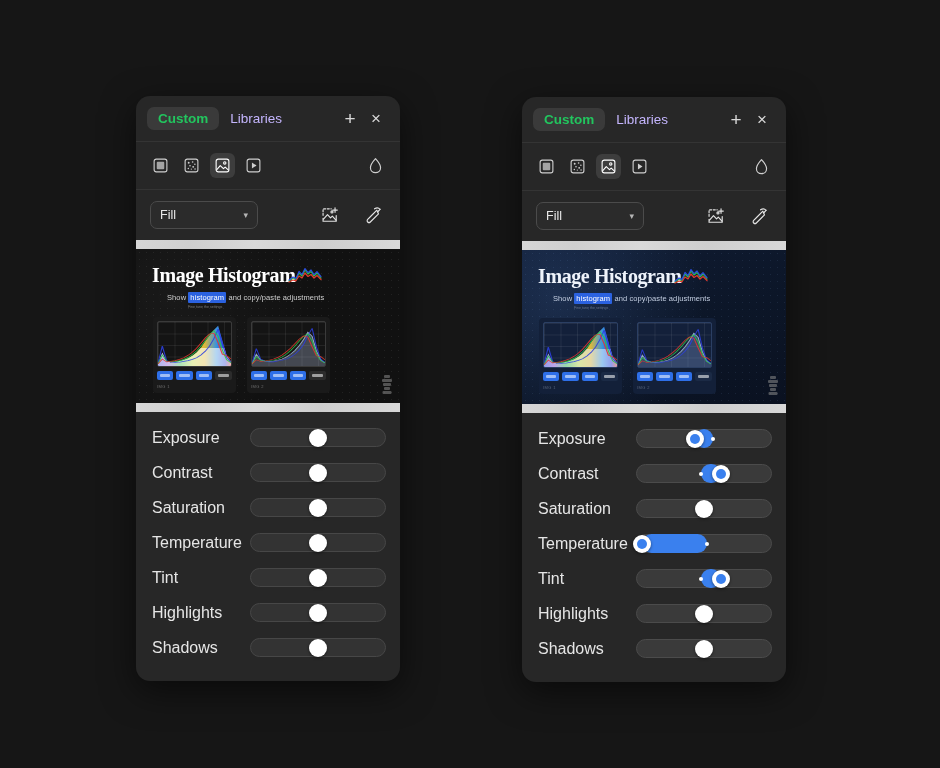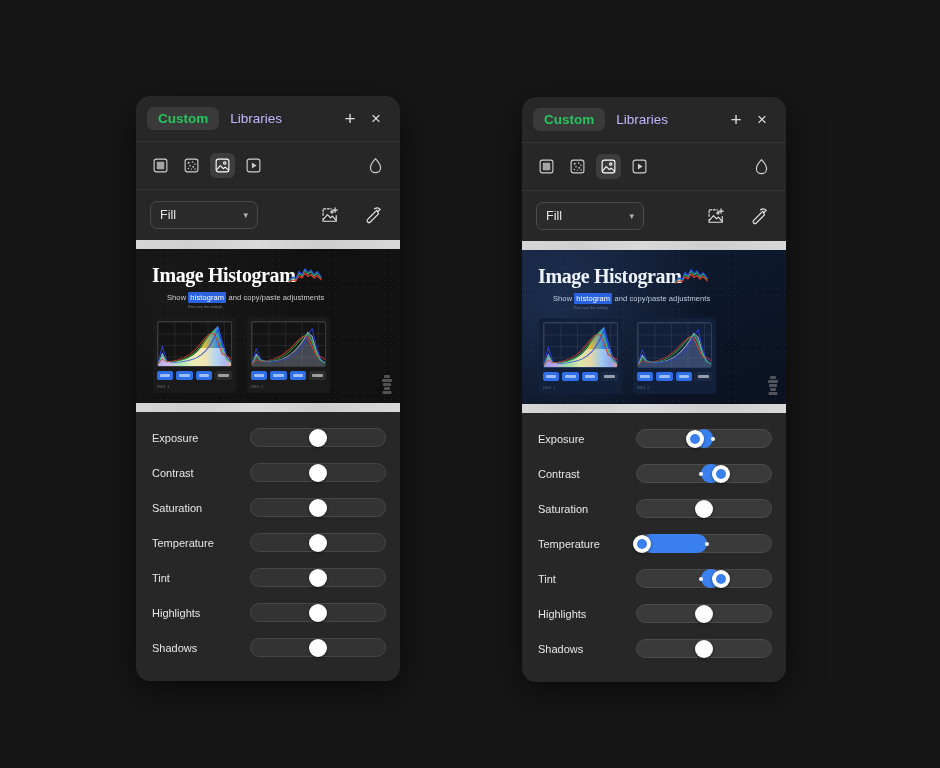--- a/index.html
+++ b/index.html
@@ -243,21 +243,21 @@
   }
 
   
   .sliders { padding: 12px 14px 16px 16px; }
   .srow {
     height: 35px;
     display: flex;
     align-items: center;
   }
   .slabel {
-    font-size: 11px;
+    font-size: 16px;
     color: #e6e6e6;
     width: 98px;
     flex: 0 0 98px;
     white-space: nowrap;
   }
   .track {
     position: relative;
     flex: 1;
     height: 19px;
     background: #333333;

